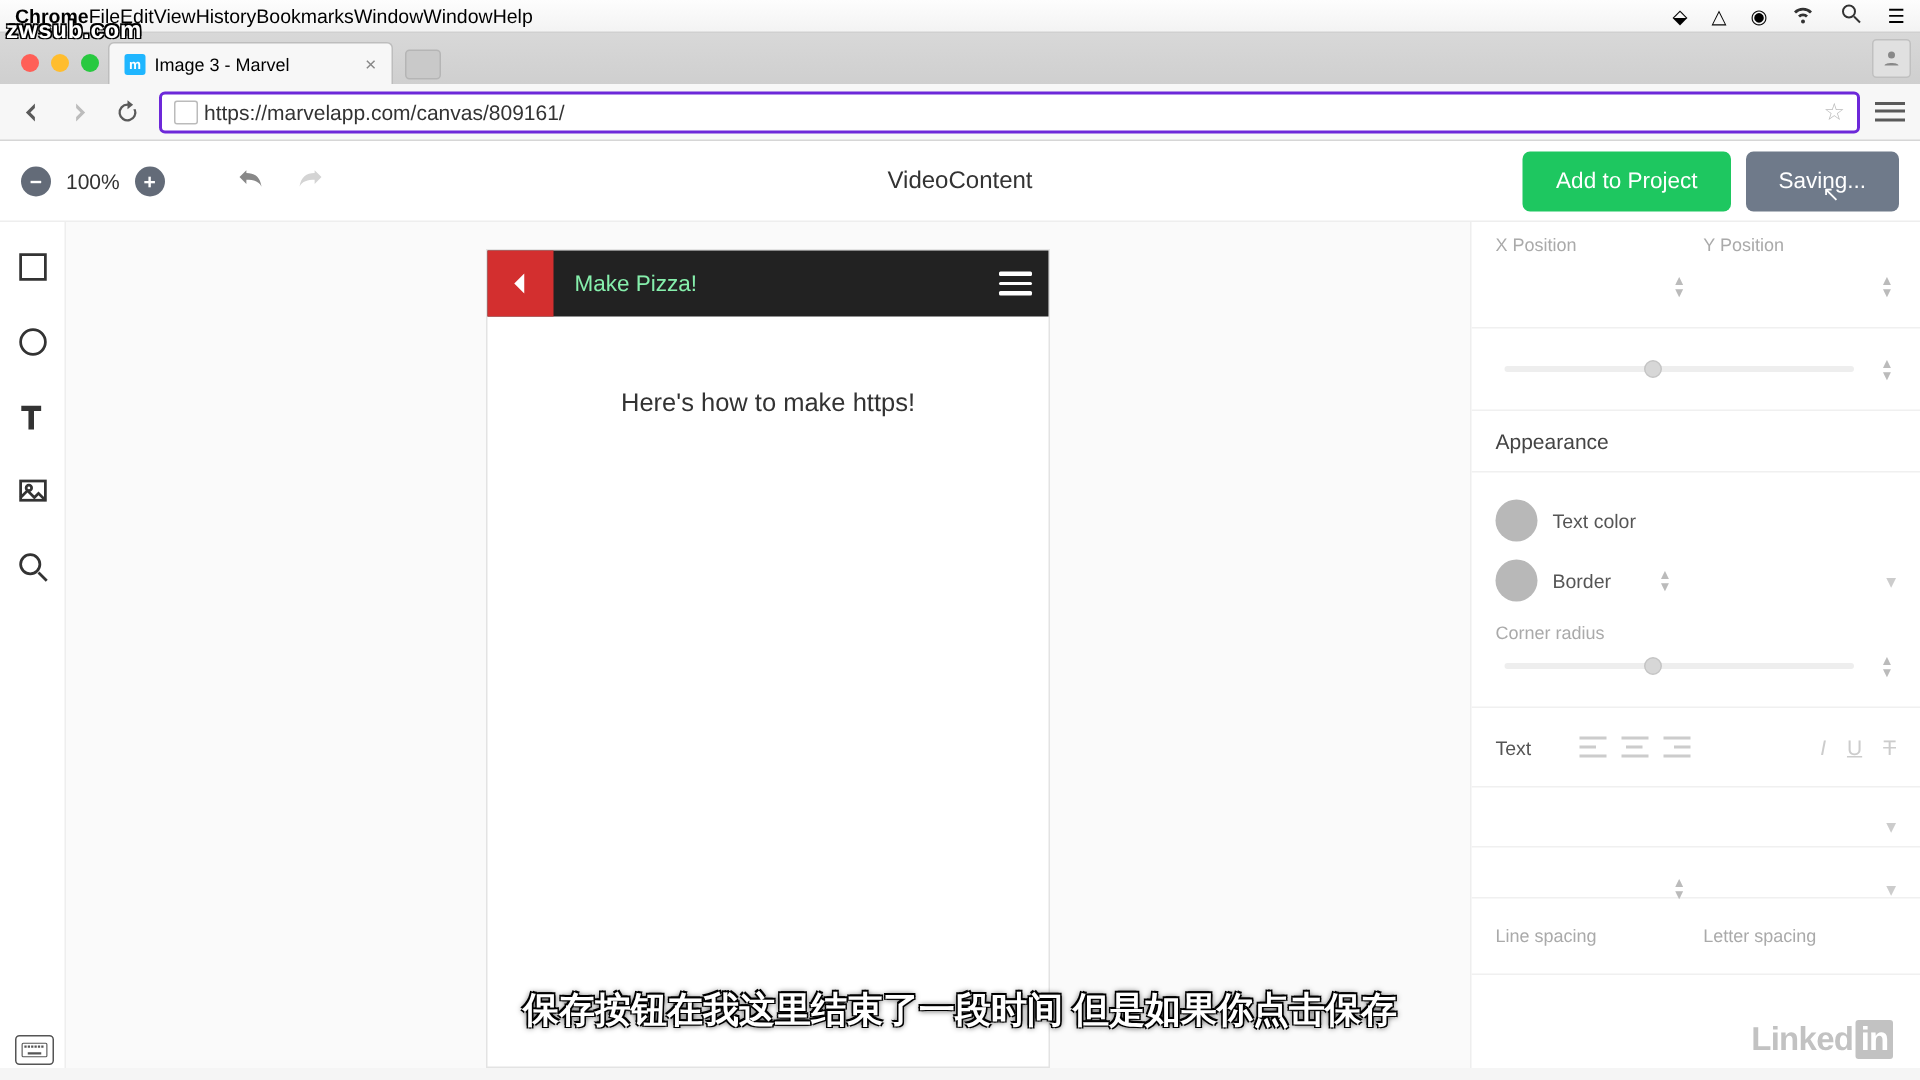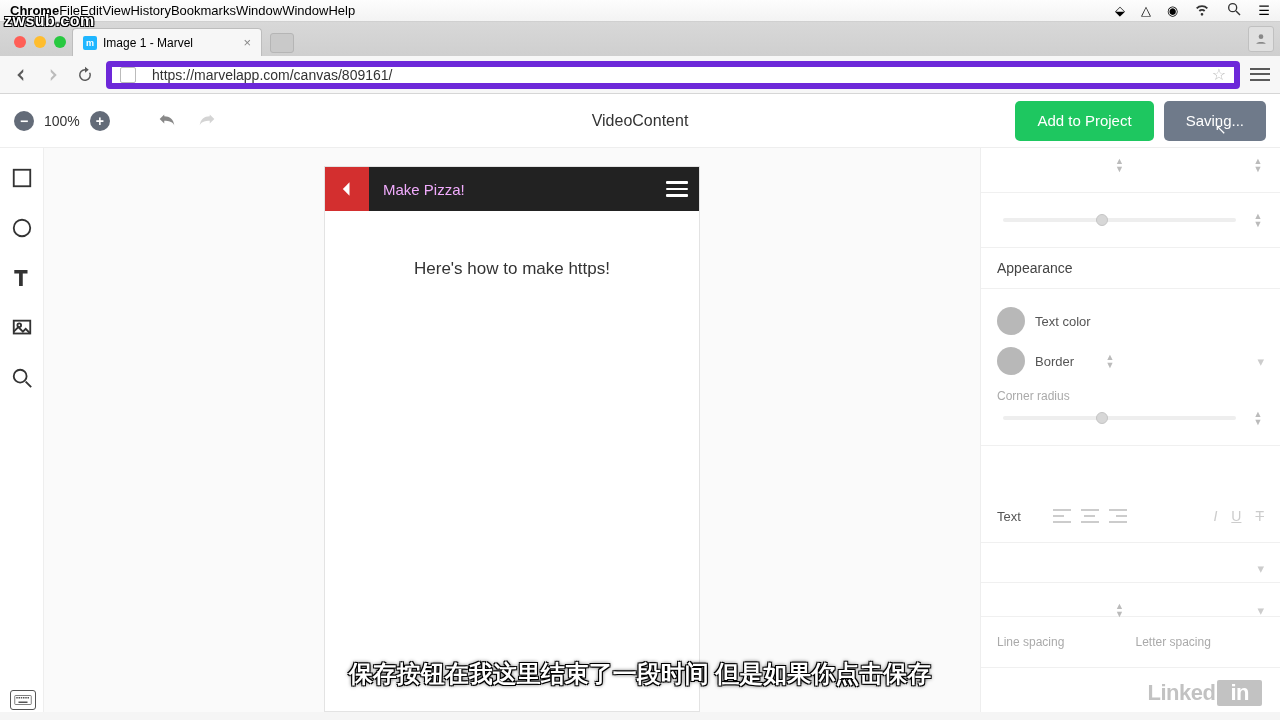--- a/index.html
+++ b/index.html
@@ -22,21 +22,21 @@
 .traffic .dot { width: 12px; height: 12px; border-radius: 50%; }
 .dot.red{background:#ff5f57;} .dot.yel{background:#ffbd2e;} .dot.grn{background:#28c940;}
 .tab { background: #f7f7f7; height: 28px; min-width: 190px; border-radius: 4px 4px 0 0; display: flex; align-items: center; padding: 0 10px; font-size: 12px; gap: 6px; border: 1px solid #bdbdbd; border-bottom: none; }
 .tab .favicon { width: 14px; height: 14px; background: #1fb6ff; border-radius: 2px; display:flex; align-items:center; justify-content:center; color:#fff; font-size:9px; font-weight:700; }
 .tab .close { margin-left: auto; color: #888; font-size: 13px; }
 .newtab { width: 24px; height: 20px; background: #c9c9c9; margin-left: 8px; margin-bottom: 3px; border-radius: 3px; border:1px solid #b5b5b5; }
 .profile { position:absolute; right:6px; top:4px; width:26px; height:26px; background:#e0e0e0; border-radius:3px; border:1px solid #c0c0c0; display:flex; align-items:center; justify-content:center; }
 .addrbar { height: 38px; background: #f7f7f7; display: flex; align-items: center; padding: 0 10px; gap: 10px; border-bottom: 1px solid #d6d6d6; }
 .navbtn { width: 22px; height: 22px; display:flex; align-items:center; justify-content:center; }
 .navbtn svg{width:18px;height:18px;fill:#5a5a5a;} .navbtn.dis svg{fill:#bcbcbc;}
-.omnibox { flex:1; height: 28px; background: #fff; border:6px solid #6d28d9; border-radius: 4px; display:flex; align-items:center; padding:0 8px; gap:16px; font-size:14px; color:#333; }
+.omnibox { flex:1; height: 28px; background: #fff; border:2px solid #6d28d9; border-radius: 4px; display:flex; align-items:center; padding:0 8px; gap:4px; font-size:14px; color:#333; }
 .omnibox .pageicon{width:16px;height:16px;border:1px solid #bbb;border-radius:2px;}
 .omnibox .star{margin-left:auto;color:#bbb;font-size:16px;}
 .hamburger{width:20px;height:20px;display:flex;flex-direction:column;justify-content:space-around;padding:2px 0;}
 .hamburger span{height:2px;background:#5a5a5a;}
 
 
 .app { position: relative; height: calc(720px - 22px - 34px - 38px - 8px); background:#fff; }
 .topbar { height: 54px; display:flex; align-items:center; padding:0 14px; border-bottom:1px solid #eee; position:relative; }
 .zoomgroup{display:flex;align-items:center;gap:10px;}
 .zbtn{width:20px;height:20px;border-radius:50%;background:#636b78;color:#fff;display:flex;align-items:center;justify-content:center;font-size:14px;font-weight:700;}
@@ -55,47 +55,47 @@
 .toolrail{position:absolute;left:0;top:54px;bottom:0;width:44px;background:#fff;border-right:1px solid #eee;display:flex;flex-direction:column;align-items:center;padding-top:18px;gap:26px;}
 .tool{width:24px;height:24px;display:flex;align-items:center;justify-content:center;}
 .tool svg{width:22px;height:22px;fill:none;stroke:#333;stroke-width:2;}
 
 
 .canvas{position:absolute;left:44px;right:300px;top:54px;bottom:0;background:#fafafa;display:flex;justify-content:center;padding-top:18px;}
 .artboard{width:376px;background:#fff;border:1px solid #e3e3e3;}
 .ab-header{height:44px;background:#222;display:flex;align-items:center;}
 .ab-back{width:44px;height:44px;background:#d32f2f;display:flex;align-items:center;justify-content:center;}
 .ab-back svg{width:20px;height:20px;fill:#fff;}
-.ab-title{flex:1;padding-left:14px;color:#f0abfc;font-size:15px;}
+.ab-title{flex:1;padding-left:14px;color:#86efac;font-size:15px;}
 .ab-menu{width:44px;display:flex;flex-direction:column;align-items:center;justify-content:center;gap:4px;}
 .ab-menu span{width:22px;height:2.5px;background:#fff;border-radius:1px;}
 .ab-body{padding:48px 20px;text-align:center;font-size:17px;color:#333;}
 
 
 .panel{position:absolute;right:0;top:54px;bottom:0;width:300px;background:#fff;border-left:1px solid #eee;font-size:13px;color:#888;overflow:hidden;}
 .panel .sec{padding:12px 16px;border-bottom:1px solid #f0f0f0;}
 .panel .row{display:flex;gap:10px;padding:6px 0;align-items:center;}
 .panel .lbl{color:#aaa;font-size:12px;}
 .panel .half{flex:1;}
 .spin{width:12px;height:18px;display:flex;flex-direction:column;justify-content:center;color:#bbb;font-size:9px;line-height:8px;text-align:center;}
 .stitle{color:#444;font-size:14px;font-weight:500;}
 .swatch{width:28px;height:28px;border-radius:50%;background:#b8b8b8;}
 .slider{flex:1;height:4px;background:#eee;border-radius:2px;position:relative;margin:0 6px;}
 .slider .thumb{position:absolute;width:12px;height:12px;background:#d7d7d7;border:1px solid #c5c5c5;border-radius:50%;top:-4px;left:40%;}
-.textfmt{display:flex;gap:10px;align-items:center;margin-top:44px;}
+.textfmt{display:flex;gap:10px;align-items:center;}
 .textfmt .albtn{width:18px;height:14px;display:flex;flex-direction:column;justify-content:space-between;}
 .textfmt .albtn span{height:2px;background:#ccc;}
 .textfmt .deco{margin-left:auto;display:flex;gap:14px;color:#ccc;font-size:14px;font-style:italic;}
 
 
 .subtitle{position:absolute;bottom:28px;left:50%;transform:translateX(-50%);text-align:center;font-size:24px;font-weight:700;color:#fff;text-shadow:-1px -1px 0 #000,1px -1px 0 #000,-1px 1px 0 #000,1px 1px 0 #000,0 0 4px #000;line-height:1.5;z-index:40;}
 .kbd{position:absolute;bottom:10px;left:10px;width:26px;height:20px;border:1.5px solid #555;border-radius:3px;display:flex;align-items:center;justify-content:center;z-index:40;background:rgba(255,255,255,0.6);}
 .kbd svg{width:18px;height:12px;fill:#555;}
 .linkedin{position:absolute;bottom:14px;right:18px;font-size:22px;font-weight:700;color:rgba(120,120,120,0.45);z-index:40;letter-spacing:-0.5px;}
-.linkedin .box{display:inline-block;background:rgba(120,120,120,0.45);color:#fff;padding:0 13px;border-radius:2px;margin-left:2px;}
+.linkedin .box{display:inline-block;background:rgba(120,120,120,0.45);color:#fff;padding:0 3px;border-radius:2px;margin-left:2px;}
 </style>
 </head>
 <body>
 
 <div class="watermark">zwsub.com</div>
 
 <div class="menubar">
   <div class="left">
     <span class="apple"></span>
     <span class="mi bold">Chrome</span>
@@ -125,21 +125,21 @@
 
 <div class="browser">
   <div class="tabstrip">
     <div class="traffic">
       <div class="dot red"></div>
       <div class="dot yel"></div>
       <div class="dot grn"></div>
     </div>
     <div class="tab">
       <span class="favicon">m</span>
-      <span>Image 1 - Marvel</span>
+      <span>Image 3 - Marvel</span>
       <span class="close">×</span>
     </div>
     <div class="newtab"></div>
     <div class="profile">
         <svg width="14" height="14" viewBox="0 0 24 24" fill="#888">
           <circle cx="12" cy="8" r="4"></circle>
           <path d="M4 20c0-4 16-4 16 0z"></path>
         </svg>
       </div>
   </div>
@@ -242,20 +242,28 @@
             <span></span>
             <span></span>
           </div>
       </div>
       <div class="ab-body">Here's how to make https!</div>
     </div>
   </div>
 
   <div class="panel">
     <div class="sec" style="padding-top:2px">
+      <div class="row">
+        <div class="half">
+            <div class="lbl">X Position</div>
+          </div>
+        <div class="half">
+            <div class="lbl">Y Position</div>
+          </div>
+      </div>
       <div class="row">
         <div class="half" style="display:flex;justify-content:flex-end">
             <div class="spin">▲<br>▼</div>
           </div>
         <div class="half" style="display:flex;justify-content:flex-end">
             <div class="spin">▲<br>▼</div>
           </div>
       </div>
     </div>
     <div class="sec">

